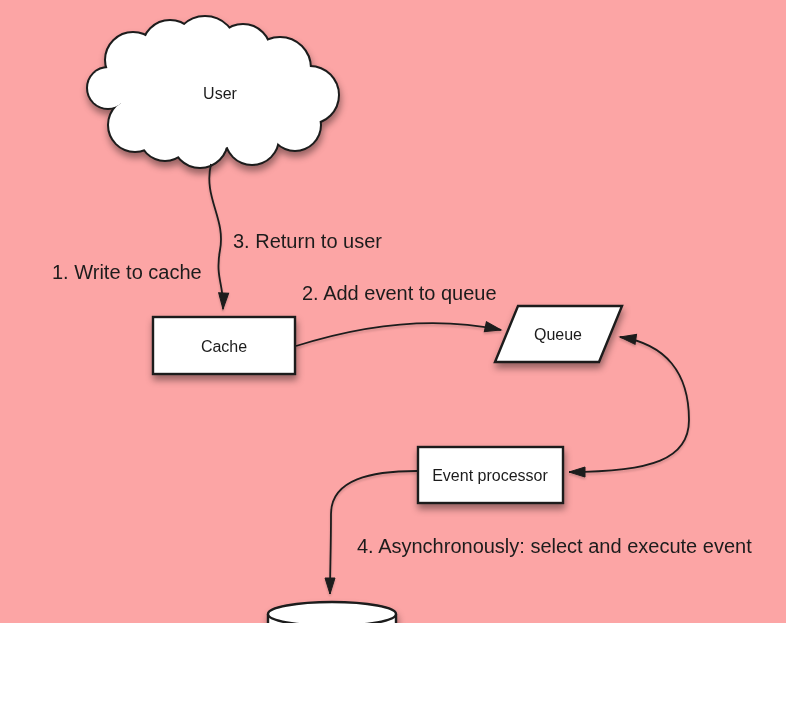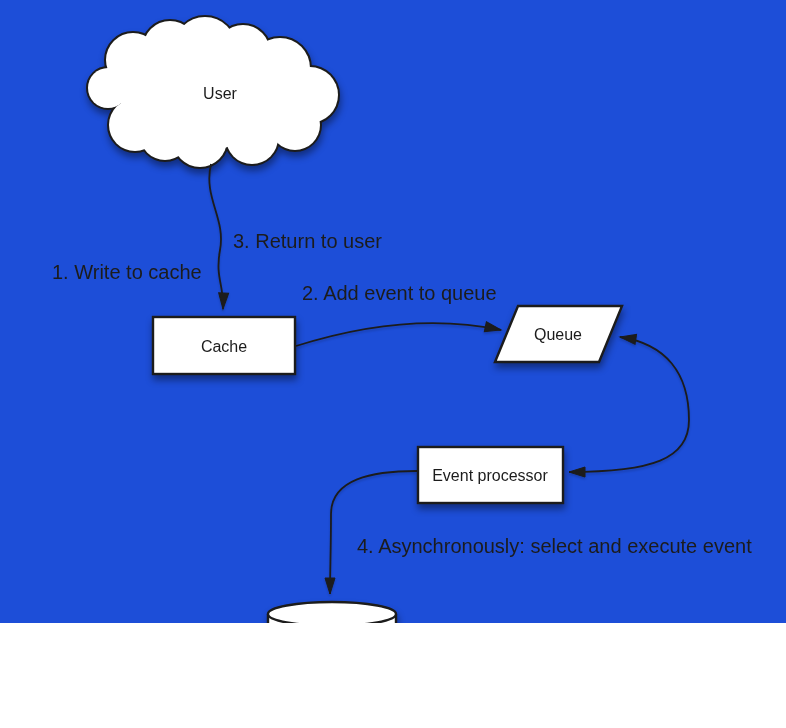--- a/index.html
+++ b/index.html
@@ -4,21 +4,21 @@
 <style>
   html, body {
     margin: 0;
     padding: 0;
     background: #ffffff;
   }
   #canvas {
     position: relative;
     width: 786px;
     height: 623px;
-    background: #1d4ed8;
+    background: #fca5a5;
     overflow: hidden;
     font-family: "Liberation Sans", sans-serif;
   }
   svg { display: block; }
   .shape { filter: drop-shadow(1px 5px 3.5px rgba(0,0,0,0.40)); }
   .edge  { filter: drop-shadow(0px 2px 1px rgba(0,0,0,0.18)); }
   .node-label {
     font-family: "Liberation Sans", sans-serif;
     font-size: 16px;
     fill: #1c1c1c;

